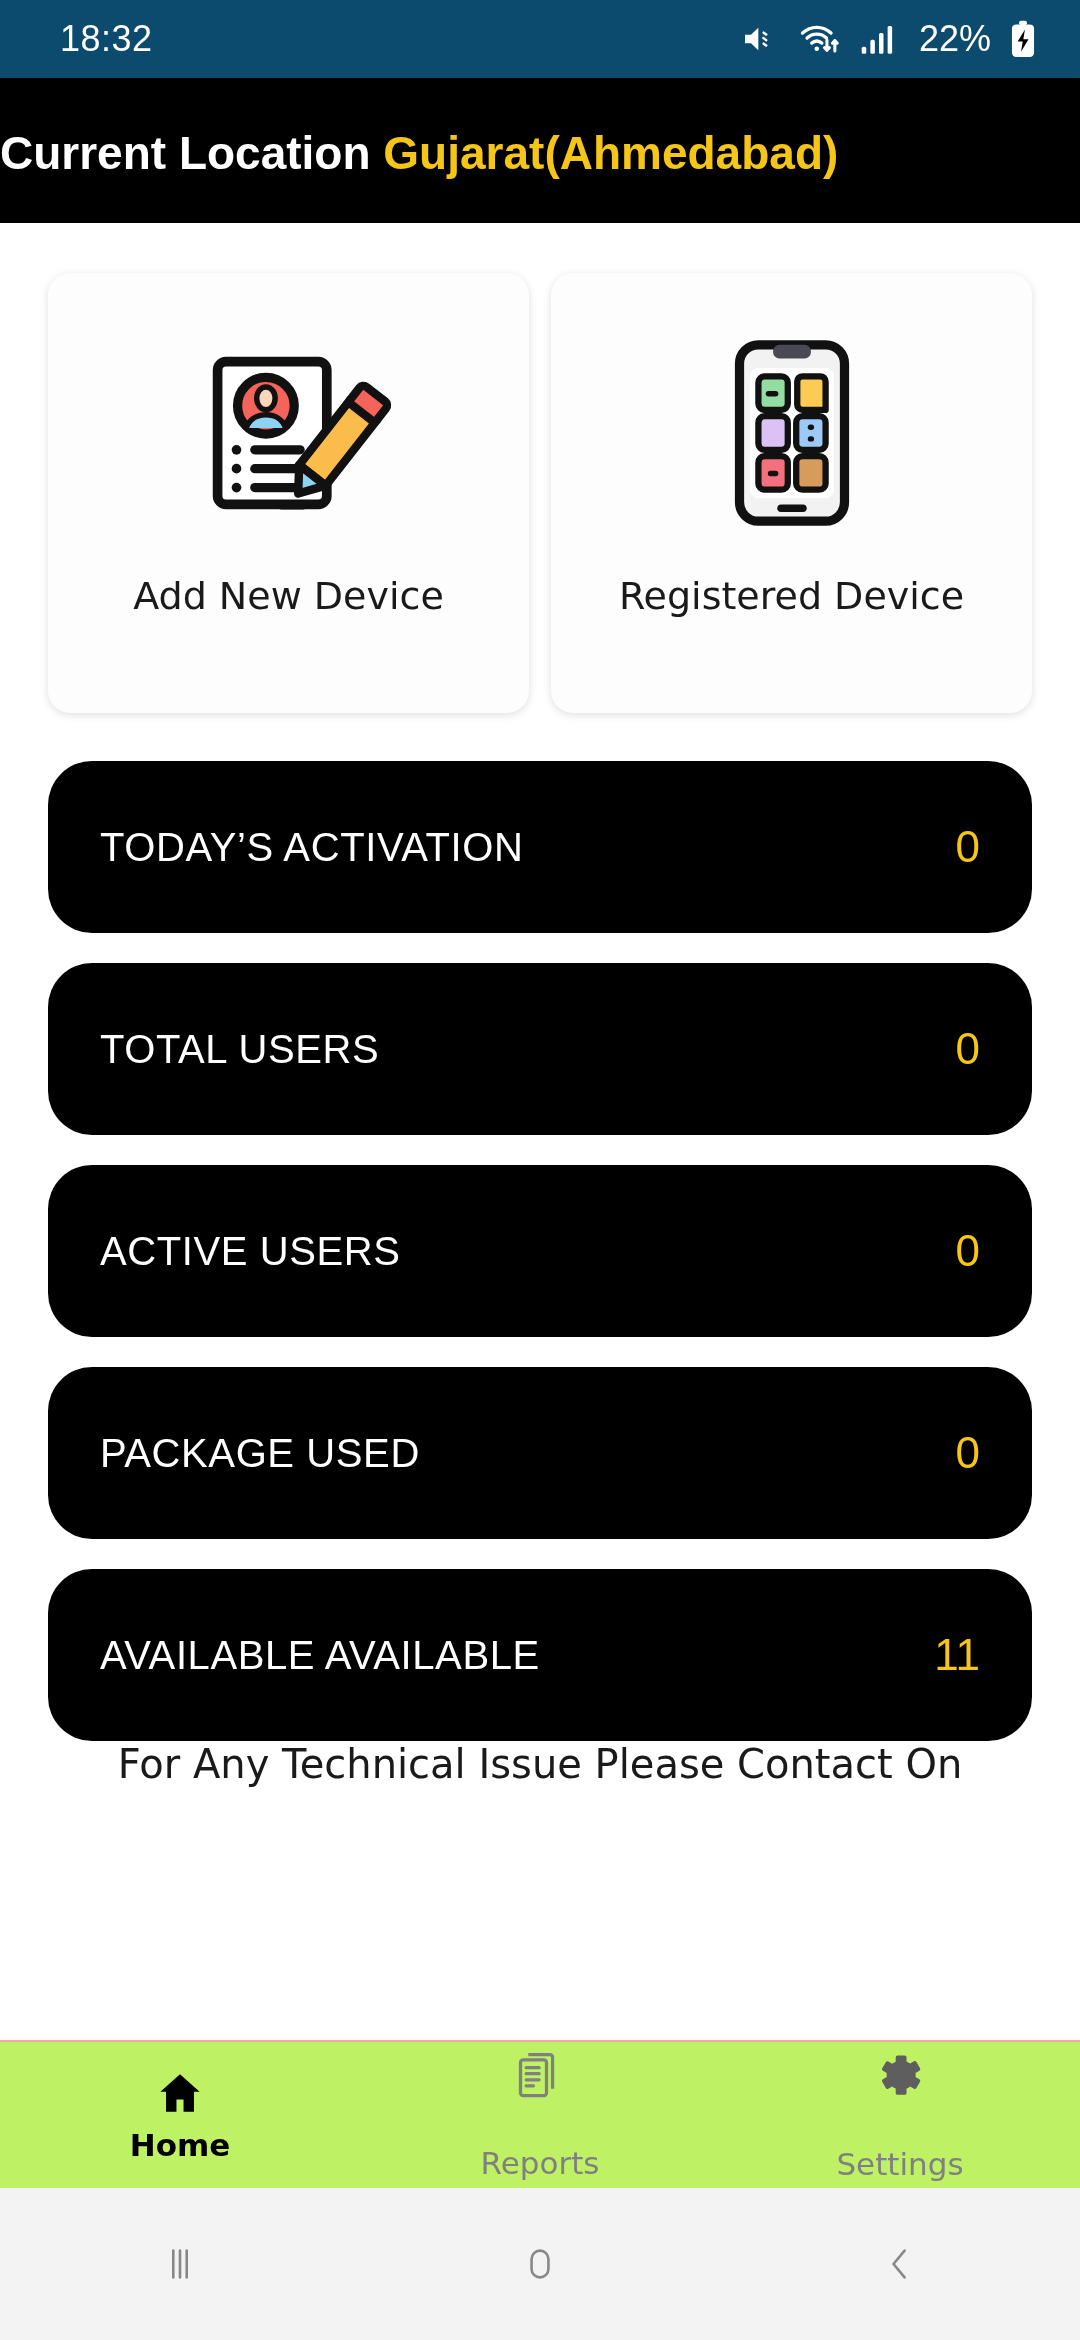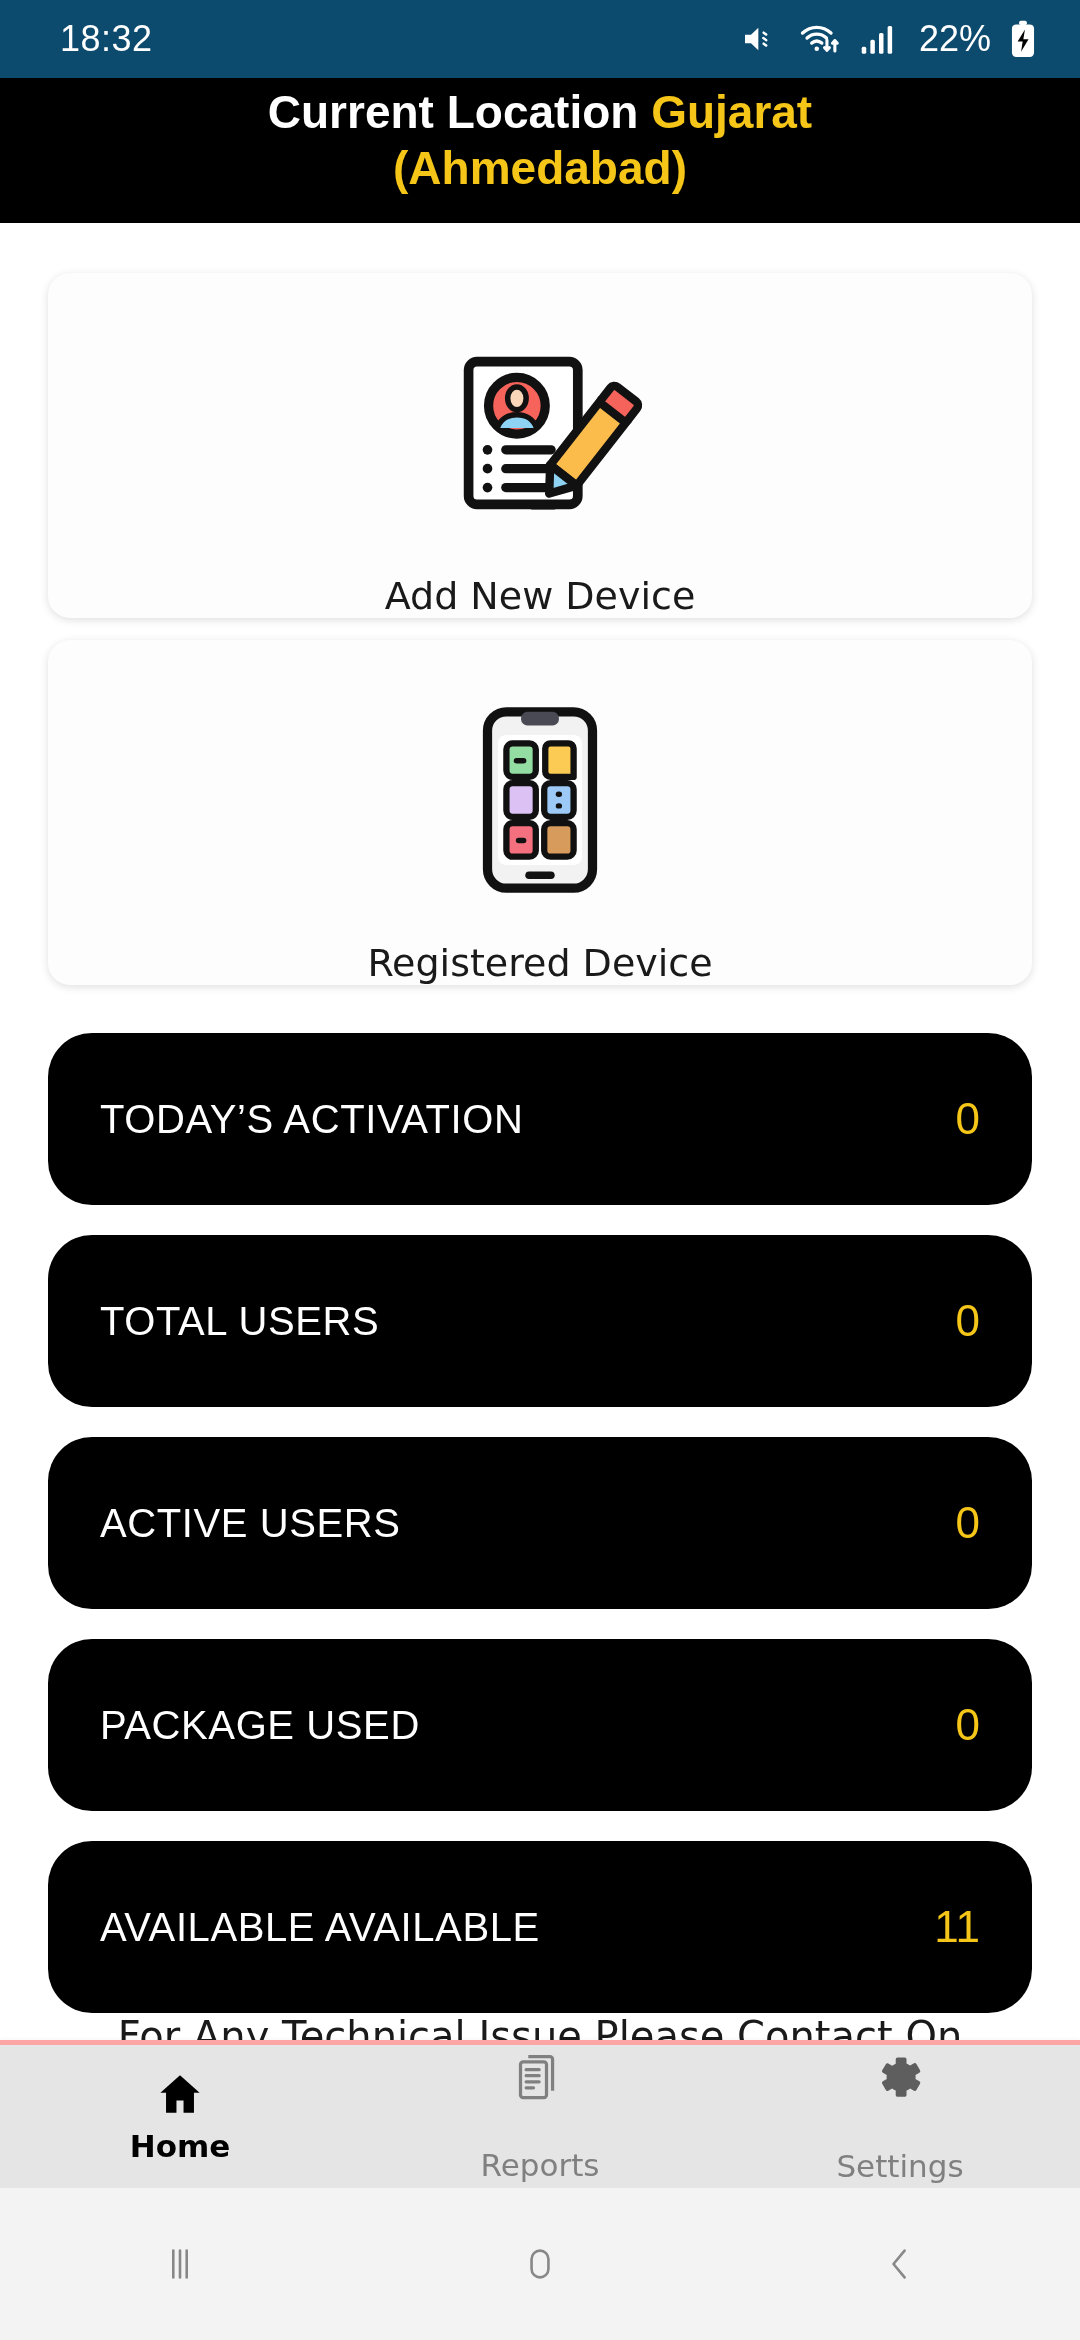--- a/index.html
+++ b/index.html
@@ -20,39 +20,39 @@
   }
   .sb-time { font-size:36px; letter-spacing:0.5px; font-family:"Liberation Sans", sans-serif; }
   .sb-right { display:flex; align-items:center; gap:19px; }
   .sb-pct { font-size:36px; letter-spacing:0px; margin-left:2px; }
   .sb-ico { display:block; }
 
   
   .header {
     position:absolute; top:78px; left:0; width:1080px; height:145px;
     background:#000;
-    display:flex; flex-direction:column; align-items:center; justify-content:flex-start;
+    display:flex; flex-direction:row; align-items:center; justify-content:flex-start;
     padding-top:6px;
   }
   .title-line {
     font-size:46px; font-weight:bold; line-height:1.22;
     text-align:center; white-space:nowrap;
   }
   .t-white { color:#ffffff; }
   .t-yellow { color:#F5C518; }
 
   
   .content {
     position:absolute; top:223px; left:0; width:1080px; height:1862px;
     background:#ffffff; overflow:hidden;
   }
 
   
   .cards {
-    display:flex; gap:22px; padding:50px 48px 0 48px;flex-direction:column;
+    display:flex; gap:22px; padding:50px 48px 0 48px;
   }
   .card {
     flex:1 1 0; height:440px; background:#fdfdfd;
     border-radius:22px;
     box-shadow:0 2px 9px rgba(0,0,0,0.13);
     display:flex; flex-direction:column; align-items:center; justify-content:flex-start;
     padding-top:52px;
   }
   .card-icon { width:220px; height:215px; display:flex; align-items:center; justify-content:center; }
   .card-label {
@@ -78,21 +78,21 @@
 
   
   .footer-note {
     text-align:center; font-size:40px; color:#1a1a1a;
     font-family:"DejaVu Sans", sans-serif; white-space:nowrap;
   }
 
   
   .bottomnav {
     position:absolute; left:0; bottom:152px; width:1080px; height:148px;
-    background:#e5e5e5; border-top:5px solid #fca5a5;
+    background:#bef264; border-top:2px solid #fca5a5;
     display:flex; align-items:center;
     box-shadow:0 -1px 4px rgba(0,0,0,0.04);
   }
   .nav-item {
     flex:1 1 0; display:flex; flex-direction:column; align-items:center; justify-content:center; gap:9px;
   }
   .nav-label { font-size:31px; font-family:"DejaVu Sans", sans-serif; }
   .nav-item.active .nav-label { color:#000000; font-weight:bold; }
   .nav-item.inactive .nav-label { color:#808080; font-weight:400;margin-top:35px; }
 

